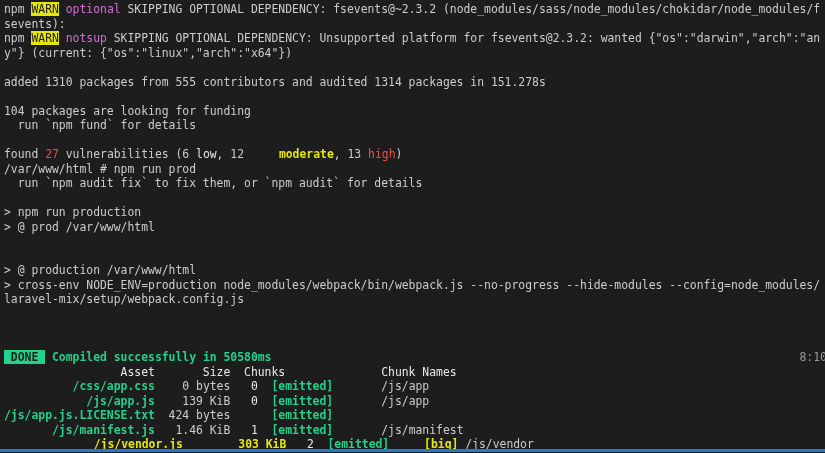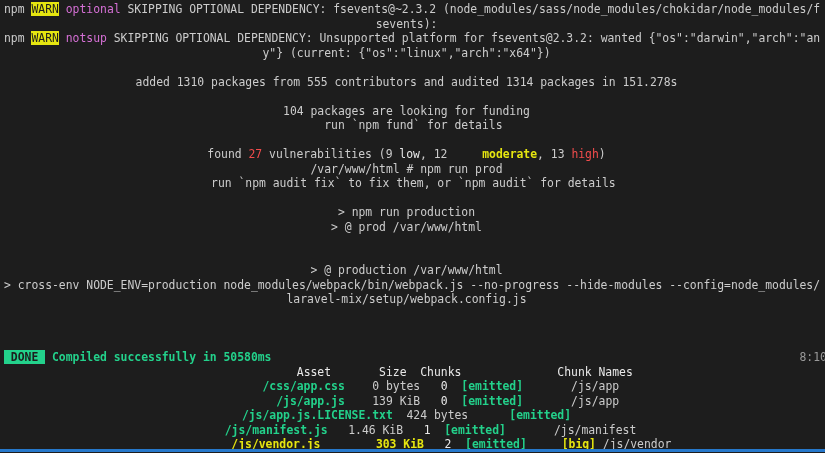--- a/index.html
+++ b/index.html
@@ -13,21 +13,20 @@
   }
   .terminal {
     position: absolute;
     top: 0; left: 0; right: 0; bottom: 3px;
     padding: 2px 16px 0 4px;
     font-family: "DejaVu Sans Mono", "Liberation Mono", monospace;
     font-size: 11.4px;
     line-height: 14.5px;
     color: #cccccc;
     overflow: hidden;
-    text-align: center;
   }
   .line { white-space: pre; min-height: 14.5px; }
   .c-fg      { color: #cccccc; }
   .c-bold    { color: #e9e9e9; font-weight: normal; }
   .c-green   { color: #23d18b; font-weight: bold; }
   .c-yellow  { color: #e5e510; font-weight: bold; margin-left: 28px; }
   .c-red     { color: #f14c4c; }
   .c-magenta { color: #d670d6; }
   .c-gray    { color: #9a9a9a; margin-left: 48px; }
   .c-warn-badge { background: #e5e510; color: #1d1d1d; }
@@ -47,21 +46,21 @@
       <div class="line"><span class="c-fg">npm </span><span class="c-warn-badge">WARN</span><span class="c-fg"> </span><span class="c-magenta">optional</span><span class="c-fg"> SKIPPING OPTIONAL DEPENDENCY: fsevents@~2.3.2 (node_modules/sass/node_modules/chokidar/node_modules/f</span></div>
       <div class="line"><span class="c-fg">sevents):</span></div>
       <div class="line"><span class="c-fg">npm </span><span class="c-warn-badge">WARN</span><span class="c-fg"> </span><span class="c-magenta">notsup</span><span class="c-fg"> SKIPPING OPTIONAL DEPENDENCY: Unsupported platform for fsevents@2.3.2: wanted {"os":"darwin","arch":"an</span></div>
       <div class="line"><span class="c-fg">y"} (current: {"os":"linux","arch":"x64"})</span></div>
       <div class="line"></div>
       <div class="line"><span class="c-fg">added 1310 packages from 555 contributors and audited 1314 packages in 151.278s</span></div>
       <div class="line"></div>
       <div class="line"><span class="c-fg">104 packages are looking for funding</span></div>
       <div class="line"><span class="c-fg">  run `npm fund` for details</span></div>
       <div class="line"></div>
-      <div class="line"><span class="c-fg">found </span><span class="c-red">27</span><span class="c-fg"> vulnerabilities (9 </span><span class="c-bold">low</span><span class="c-fg">, 12 </span><span class="c-yellow">moderate</span><span class="c-fg">, 13 </span><span class="c-red">high</span><span class="c-fg">)</span></div>
+      <div class="line"><span class="c-fg">found </span><span class="c-red">27</span><span class="c-fg"> vulnerabilities (6 </span><span class="c-bold">low</span><span class="c-fg">, 12 </span><span class="c-yellow">moderate</span><span class="c-fg">, 13 </span><span class="c-red">high</span><span class="c-fg">)</span></div>
       <div class="line"><span class="c-fg">/var/www/html # npm run prod</span></div>
       <div class="line"><span class="c-fg">  run `npm audit fix` to fix them, or `npm audit` for details</span></div>
       <div class="line"></div>
       <div class="line"><span class="c-fg">&gt; npm run production</span></div>
       <div class="line"><span class="c-fg">&gt; @ prod /var/www/html</span></div>
       <div class="line"></div>
       <div class="line"></div>
       <div class="line"><span class="c-fg">&gt; @ production /var/www/html</span></div>
       <div class="line"><span class="c-fg">&gt; cross-env NODE_ENV=production node_modules/webpack/bin/webpack.js --no-progress --hide-modules --config=node_modules/</span></div>
       <div class="line"><span class="c-fg">laravel-mix/setup/webpack.config.js</span></div>

